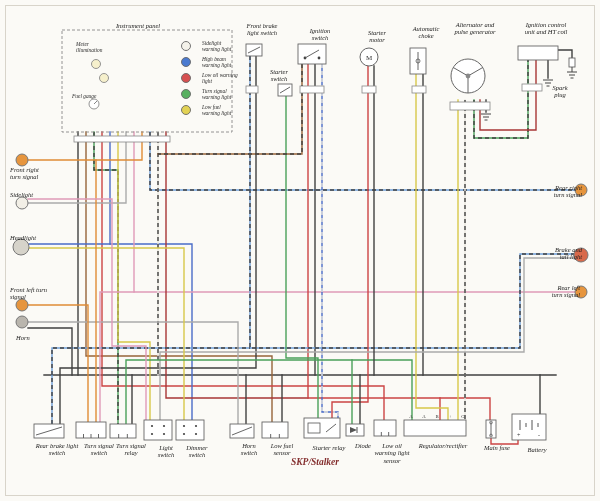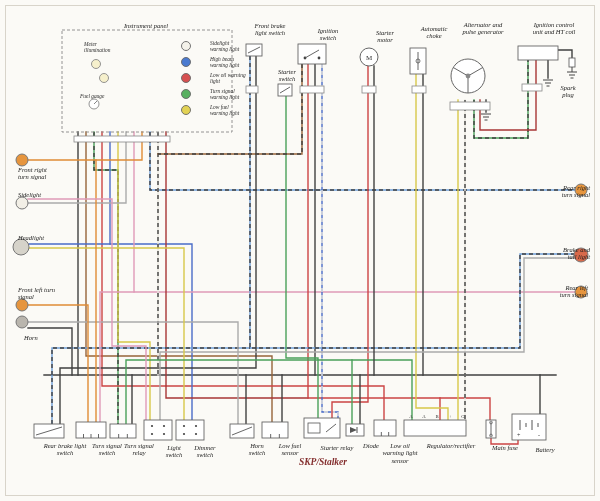--- a/index.html
+++ b/index.html
@@ -1,21 +1,21 @@
 <!DOCTYPE html>
 <html><head>
 <meta charset="utf-8">
 <style>
   *{margin:0;padding:0;box-sizing:border-box}
   html,body{background:#ffffff}
   .stage{position:relative;width:600px;height:501px;background:#fbfaf6;overflow:hidden;
          font-family:"Liberation Serif",serif}
   .frame{position:absolute;inset:5px;border:1px solid #d8d4ca;pointer-events:none}
   svg#wires{position:absolute;left:0;top:0}
-  #labels{position:absolute;left:16px;top:0;width:552px;height:501px}
+  #labels{position:absolute;left:8px;top:0;width:552px;height:501px}
   .lbl{position:absolute;font-size:6.5px;font-style:italic;line-height:1.12;color:#1c1c1c}
   .lbl.c{text-align:center}
   .lbl.r{text-align:right}
   .lbl.wl{font-size:5.4px;line-height:1.05;color:#2a2a2a}
   .lbl.title{font-size:9.5px;font-weight:bold;color:#842e2e;font-style:italic;text-align:center}
 </style>
 </head>
 <body>
 
 <div class="stage">

